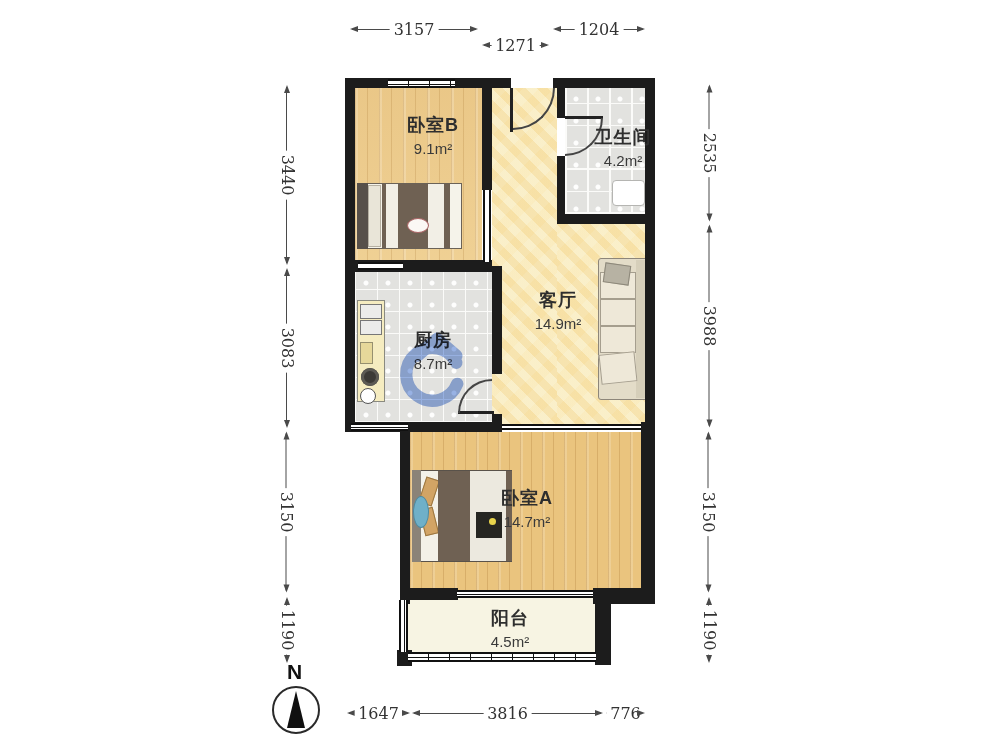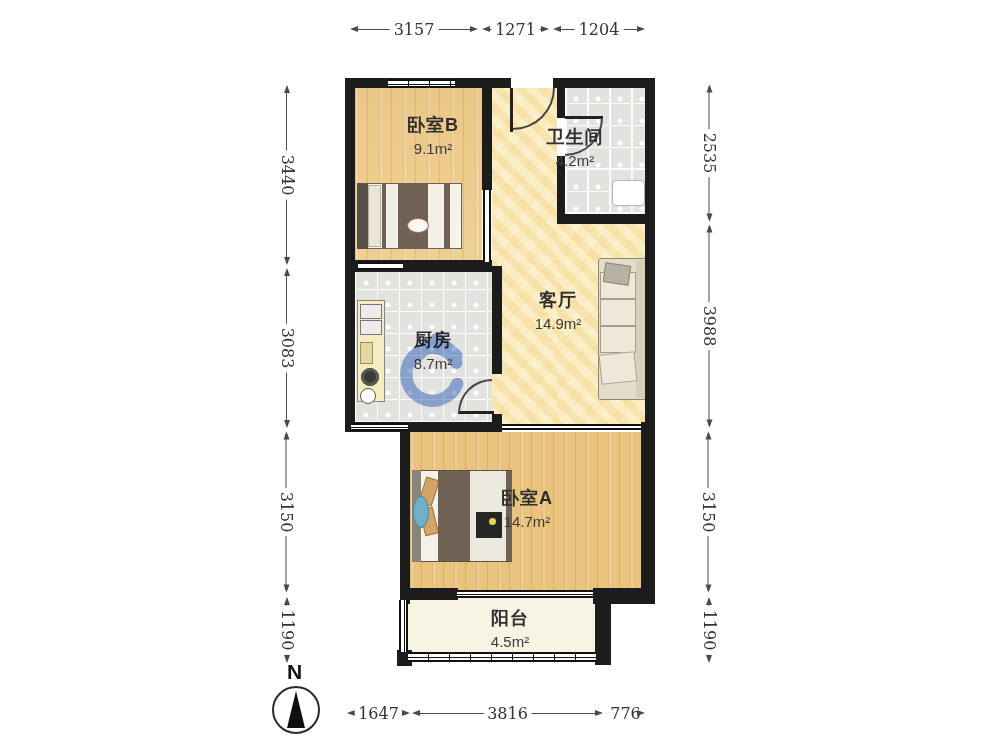--- a/index.html
+++ b/index.html
@@ -157,21 +157,21 @@
   <div class="arc br" style="left:513px;top:88px;width:42px;height:42px"></div>
   <div class="leaf" style="left:565px;top:116px;width:38px;height:3px"></div>
   <div class="arc br" style="left:565px;top:118px;width:38px;height:38px"></div>
   <div class="leaf" style="left:458px;top:411px;width:36px;height:3px"></div>
   <div class="arc tl" style="left:458px;top:379px;width:34px;height:34px"></div>
 
   <div class="room-label" style="left:378px;top:113px">
     <div class="rname">卧室B</div>
     <div class="rarea">9.1m²</div>
   </div>
-  <div class="room-label" style="left:520px;top:125px">
+  <div class="room-label" style="left:568px;top:125px">
     <div class="rname">卫生间</div>
     <div class="rarea">4.2m²</div>
   </div>
   <div class="room-label" style="left:503px;top:288px">
     <div class="rname">客厅</div>
     <div class="rarea">14.9m²</div>
   </div>
   <div class="room-label" style="left:378px;top:328px">
     <div class="rname">厨房</div>
     <div class="rarea">8.7m²</div>
@@ -192,21 +192,21 @@
     </svg>
   </div>
 
   <div class="compass-n">N</div>
   <div class="compass-circle"></div>
   <div class="compass-arrow"></div>
 
   <div class="dim" style="left:350px;top:20px;width:128px">
       <span class="lbl">3157</span>
     </div>
-  <div class="dim" style="left:482px;top:20px;width:67px">
+  <div class="dim" style="left:482px;top:36px;width:67px">
       <span class="lbl">1271</span>
     </div>
   <div class="dim" style="left:553px;top:20px;width:92px">
       <span class="lbl">1204</span>
     </div>
 
   <div class="dim" style="left:347px;top:704px;width:63px">
       <span class="lbl">1647</span>
     </div>
   <div class="dim" style="left:412px;top:704px;width:191px">

